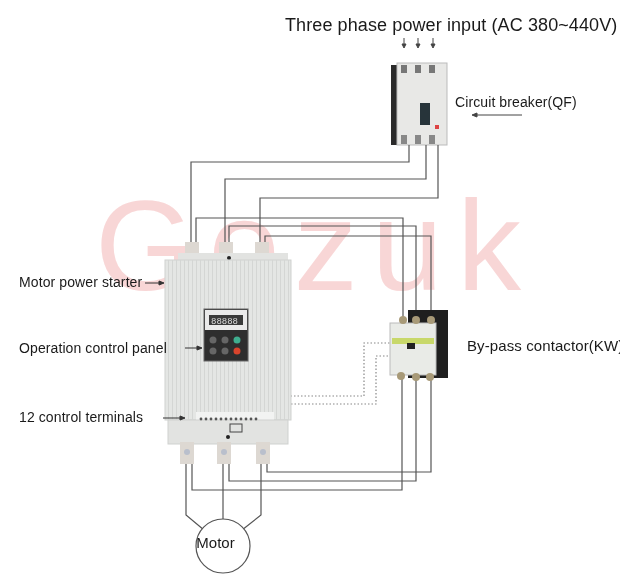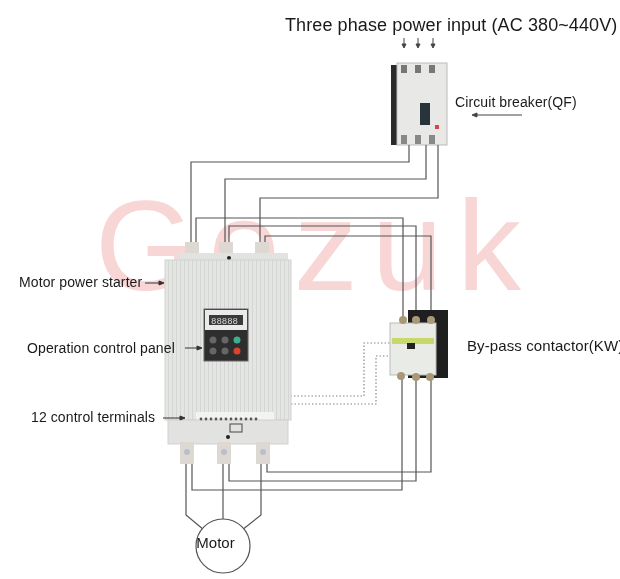--- a/index.html
+++ b/index.html
@@ -143,16 +143,16 @@
     <line x1="163" y1="418" x2="183" y2="418"></line>
       <polygon points="185,418 180,416 180,420"></polygon>
   </g>
 
   <circle cx="223" cy="546" r="27" fill="#fff" stroke="#555" stroke-width="1.2"></circle>
 </svg>
 
 <div class="label" style="left:285px;top:15px;font-size:18px;">Three phase power input (AC 380~440V)</div>
 <div class="label" style="left:455px;top:94px;font-size:14px;">Circuit breaker(QF)</div>
 <div class="label" style="left:19px;top:274px;">Motor power starter</div>
-<div class="label" style="left:27px;top:340px;">Operation control panel</div>
-<div class="label" style="left:19px;top:409px;margin-left:12px;">12 control terminals</div>
+<div class="label" style="left:19px;top:340px;">Operation control panel</div>
+<div class="label" style="left:19px;top:409px;">12 control terminals</div>
 <div class="label" style="left:467px;top:337px;font-size:15px;">By-pass contactor(KW)</div>
 <div class="motor-text">Motor</div>
 
 </body></html>

